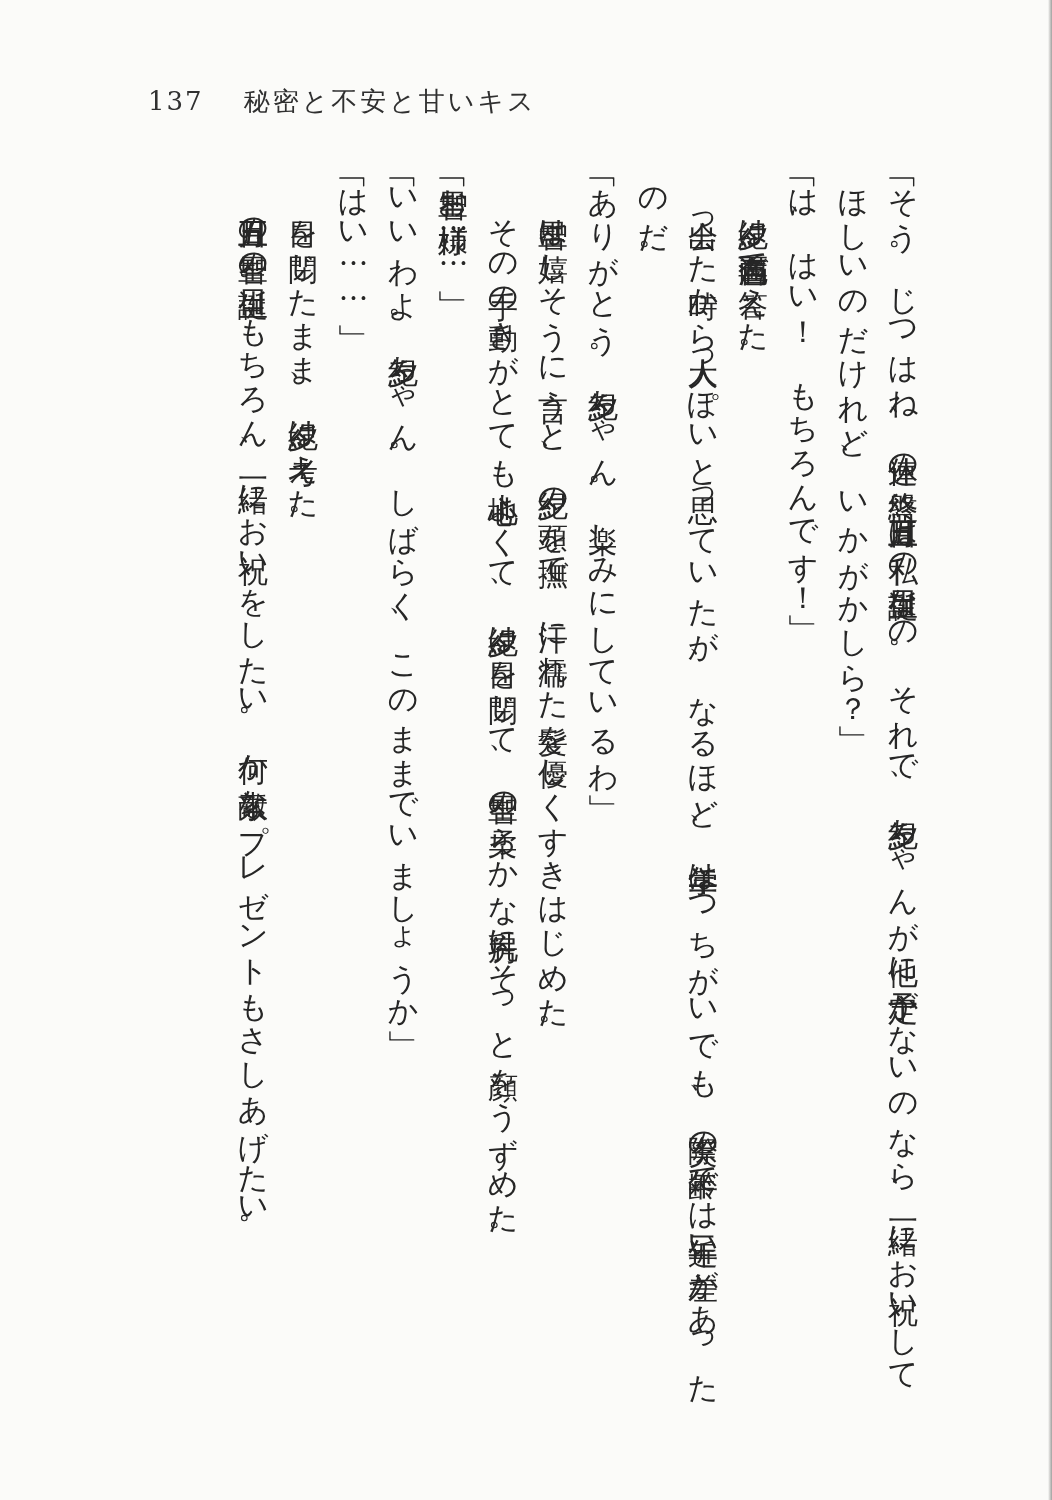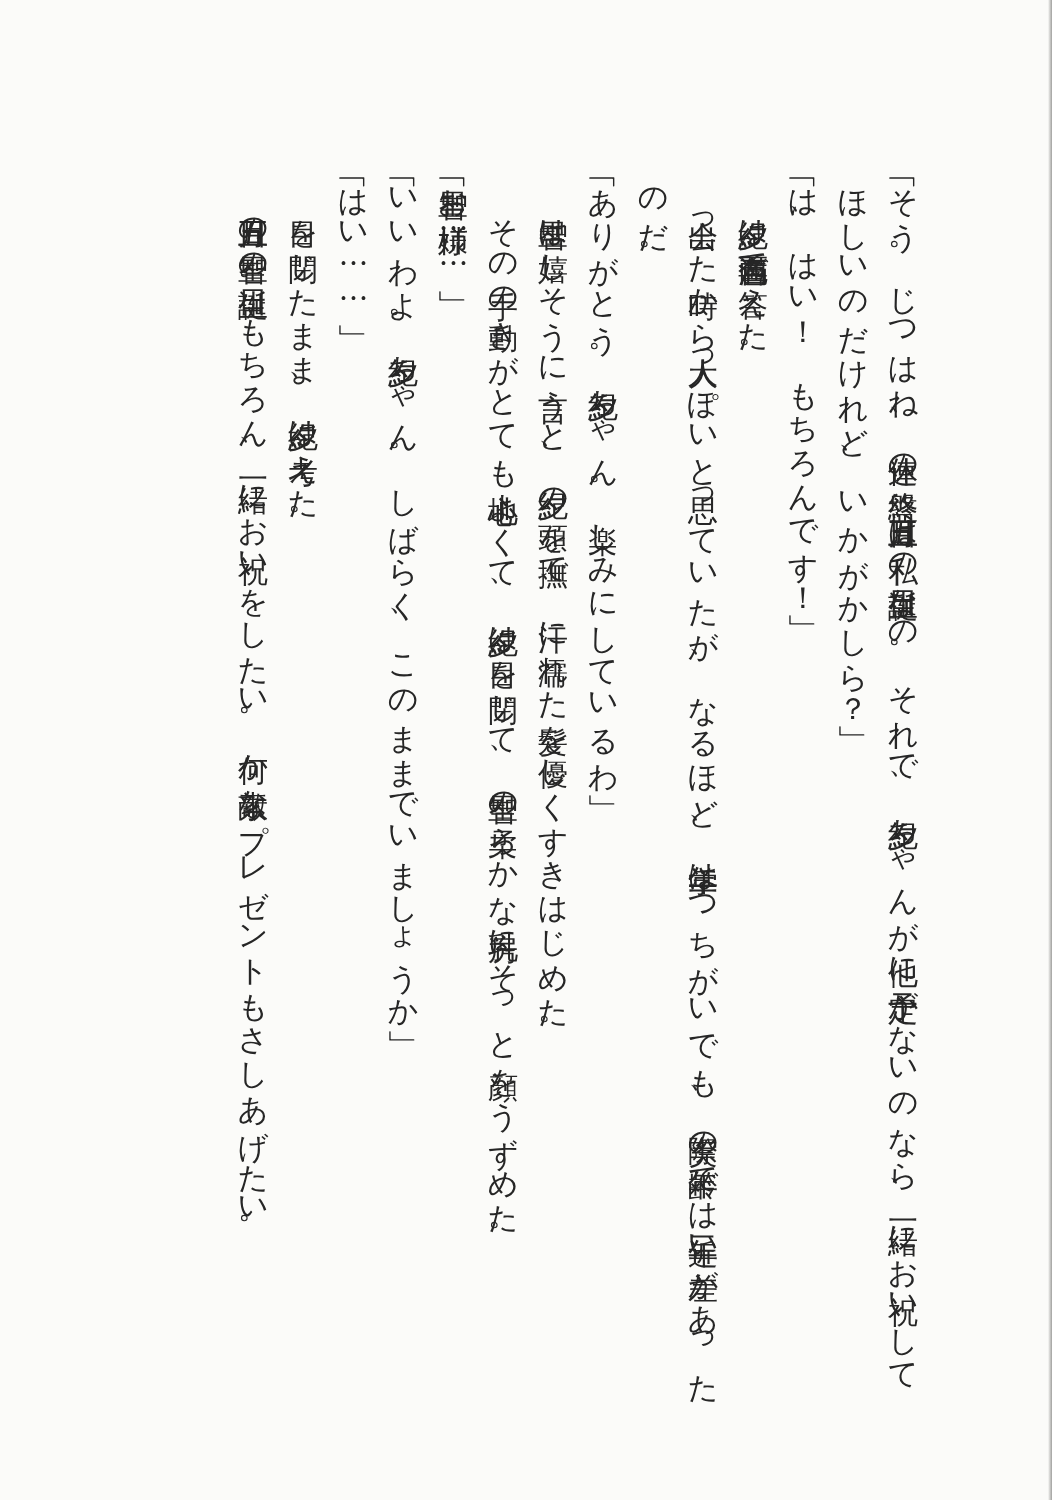--- a/index.html
+++ b/index.html
@@ -64,20 +64,24 @@
     height: 100%;
     background: linear-gradient(to left, #8f8f8d, rgba(251,251,249,0));
     opacity: 0.85;
   }
 </style>
 </head>
 <body>
 
 <div class="page">
 
+  <div class="running-head">
+    <span class="page-number">137</span>
+    <span class="chapter-title">秘密と不安と甘いキス</span>
+  </div>
 
   <div class="body-text">
     <p>「そう。じつはね、連休の終盤、五月五日は私の誕生日なの。それで、夕紀ちゃんが他に予定がないのなら、一緒にお祝いしてほしいのだけれど、いかがかしら？」</p>
     <p>「は、はい！　もちろんです！」</p>
     <p class="indent">夕紀は喜色満面で答えた。</p>
     <p class="indent">出会った時から大人っぽいと思っていたが、なるほど、学年は一つちがいでも、実際の年齢では二年近い差があったのだ。</p>
     <p>「ありがとう。夕紀ちゃん。楽しみにしているわ」</p>
     <p class="indent">智里は嬉しそうに言うと、夕紀の頭を撫で、汗に濡れた髪を優しくすきはじめた。</p>
     <p class="indent">その手の動きがとても心地よくて、夕紀は目を閉じて、智里の柔らかな乳房にそっと顔をうずめた。</p>
     <p>「智里お姉様……」</p>

